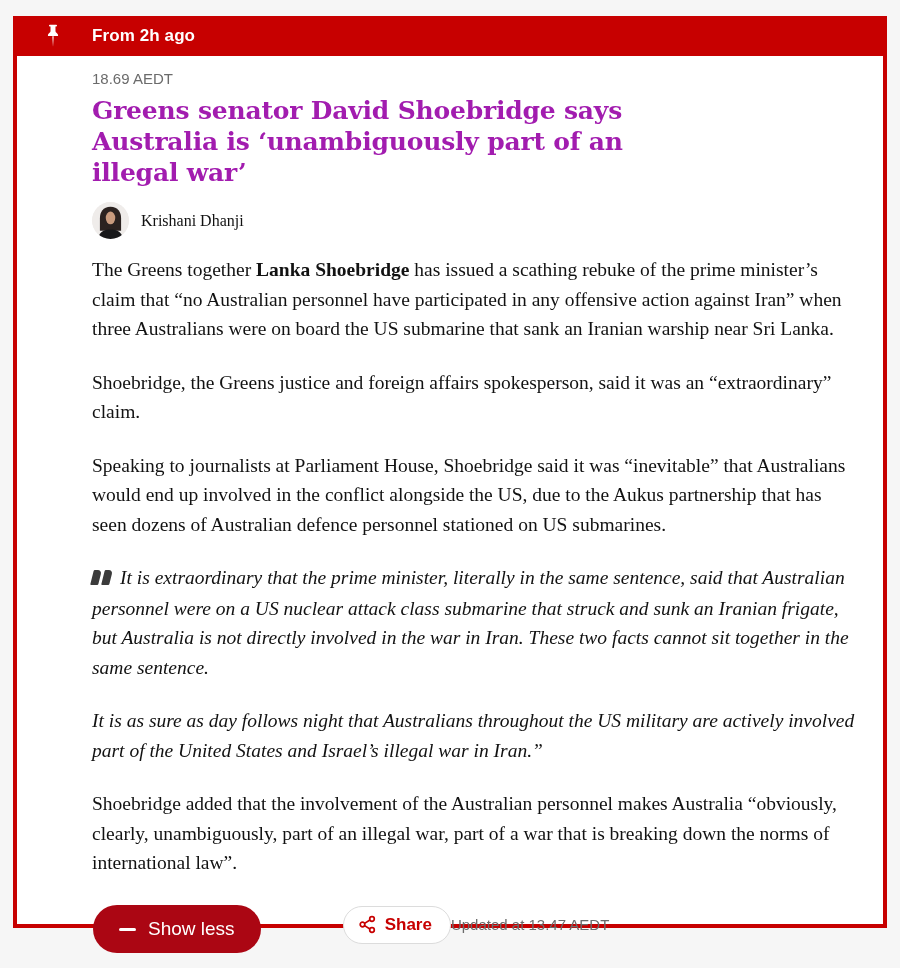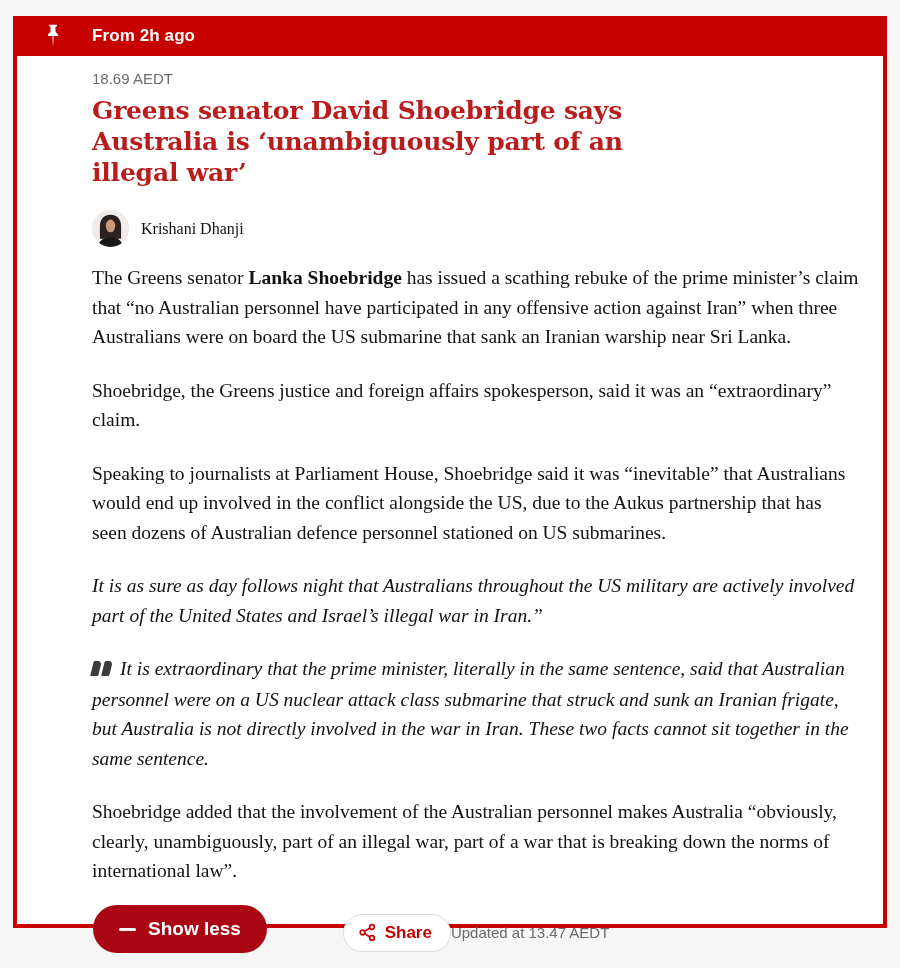--- a/index.html
+++ b/index.html
@@ -34,22 +34,22 @@
     border-right:4px solid #c70000;
     border-bottom:4px solid #c70000;
   }
   .card-inner { padding:14px 23px 0 75px; }
 
   .timestamp {
     color:#6b6b6b; font-size:15px; margin-bottom:8px; display:inline-block;
   }
   .headline {
     font-family:"DejaVu Serif", serif;
-    font-weight:bold; font-size:25px; line-height:31px; color:#b91c1c;
-    max-width:625px; margin-bottom:22px;
+    font-weight:bold; font-size:25px; line-height:31px; color:#a21caf;
+    max-width:625px; margin-bottom:14px;
     letter-spacing:-0.2px;
   }
   .byline { display:flex; align-items:center; gap:12px; margin-bottom:16px; }
   .avatar {
     width:37px; height:37px; border-radius:50%; overflow:hidden;
     background:#efecea; flex:0 0 auto;
   }
   .avatar svg { width:100%; height:100%; display:block; }
   .author {
     font-family:"Liberation Serif", serif; font-size:16px; color:#121212;
@@ -84,21 +84,21 @@
   .updated { color:#6b6b6b; font-size:15px; }
 
   
   .show-less {
     position:absolute; left:93px; top:905px; height:48px;
     background:#ab0613; border:none; border-radius:26px;
     display:inline-flex; align-items:center; gap:12px; padding:0 26px;
     cursor:pointer; z-index:5;
   }
   .minus-icon { display:inline-block; width:17px; height:3px; background:#ffffff; border-radius:2px; }
-  .show-less-label { color:#ffffff; font-weight:bold; font-size:19px; }
+  .show-less-label { color:#ffffff; font-weight:normal; font-size:19px; }
 </style>
 </head>
 <body>
 
 <div class="page">
 
   <div class="pin-bar">
     <span class="pin-box">
       <svg viewBox="0 0 24 28" aria-hidden="true">
         <path fill="#ffffff" d="M8.6 1.6h6.8a1 1 0 0 1 0 2h-0.7v5.1c0 1.5 2.8 2.3 2.8 4.2v1H6.5v-1c0-1.9 2.8-2.7 2.8-4.2V3.6h-0.7a1 1 0 0 1 0-2z"></path>
@@ -121,29 +121,29 @@
             <circle cx="18" cy="18" r="18" fill="#efecea"></circle>
             <path d="M18 4.5c-7.2 0-10.3 5.2-10.3 11.2V28h20.6V15.7c0-6-3.1-11.2-10.3-11.2z" fill="#2b2220"></path>
             <ellipse cx="18" cy="15.5" rx="4.6" ry="6.2" fill="#c99b7e"></ellipse>
             <path d="M5.5 36c1.8-8.2 8-9.3 12.5-9.3s10.7 1.1 12.5 9.3z" fill="#18181a"></path>
           </svg>
         </span>
         <span class="author">Krishani Dhanji</span>
       </div>
 
       <div class="body-text">
-        <p><span>The Greens senator </span><span class="bold">Lanka Shoebridge</span><span> has issued a scathing rebuke of the prime minister’s claim that “no Australian personnel have participated in any offensive action against Iran” when three Australians were on board the US submarine that sank an Iranian warship near Sri Lanka.</span></p>
+        <p><span>The Greens together </span><span class="bold">Lanka Shoebridge</span><span> has issued a scathing rebuke of the prime minister’s claim that “no Australian personnel have participated in any offensive action against Iran” when three Australians were on board the US submarine that sank an Iranian warship near Sri Lanka.</span></p>
 
         <p>Shoebridge, the Greens justice and foreign affairs spokesperson, said it was an “extraordinary” claim.</p>
 
         <p>Speaking to journalists at Parliament House, Shoebridge said it was “inevitable” that Australians would end up involved in the conflict alongside the US, due to the Aukus partnership that has seen dozens of Australian defence personnel stationed on US submarines.</p>
 
         <div class="blockquote">
+          <p><span class="qicon"><i></i><i></i></span><span>It is extraordinary that the prime minister, literally in the same sentence, said that Australian personnel were on a US nuclear attack class submarine that struck and sunk an Iranian frigate, but Australia is not directly involved in the war in Iran. These two facts cannot sit together in the same sentence.</span></p>
           <p>It is as sure as day follows night that Australians throughout the US military are actively involved part of the United States and Israel’s illegal war in Iran.”</p>
-          <p><span class="qicon"><i></i><i></i></span><span>It is extraordinary that the prime minister, literally in the same sentence, said that Australian personnel were on a US nuclear attack class submarine that struck and sunk an Iranian frigate, but Australia is not directly involved in the war in Iran. These two facts cannot sit together in the same sentence.</span></p>
         </div>
 
         <p>Shoebridge added that the involvement of the Australian personnel makes Australia “obviously, clearly, unambiguously, part of an illegal war, part of a war that is breaking down the norms of international law”.</p>
       </div>
 
       <div class="post-footer">
         <button class="share-btn">
           <span>
             <svg viewBox="0 0 19 19" aria-hidden="true">
               <circle cx="14" cy="4" r="2.3" fill="none" stroke="#c70000" stroke-width="1.7"></circle>

